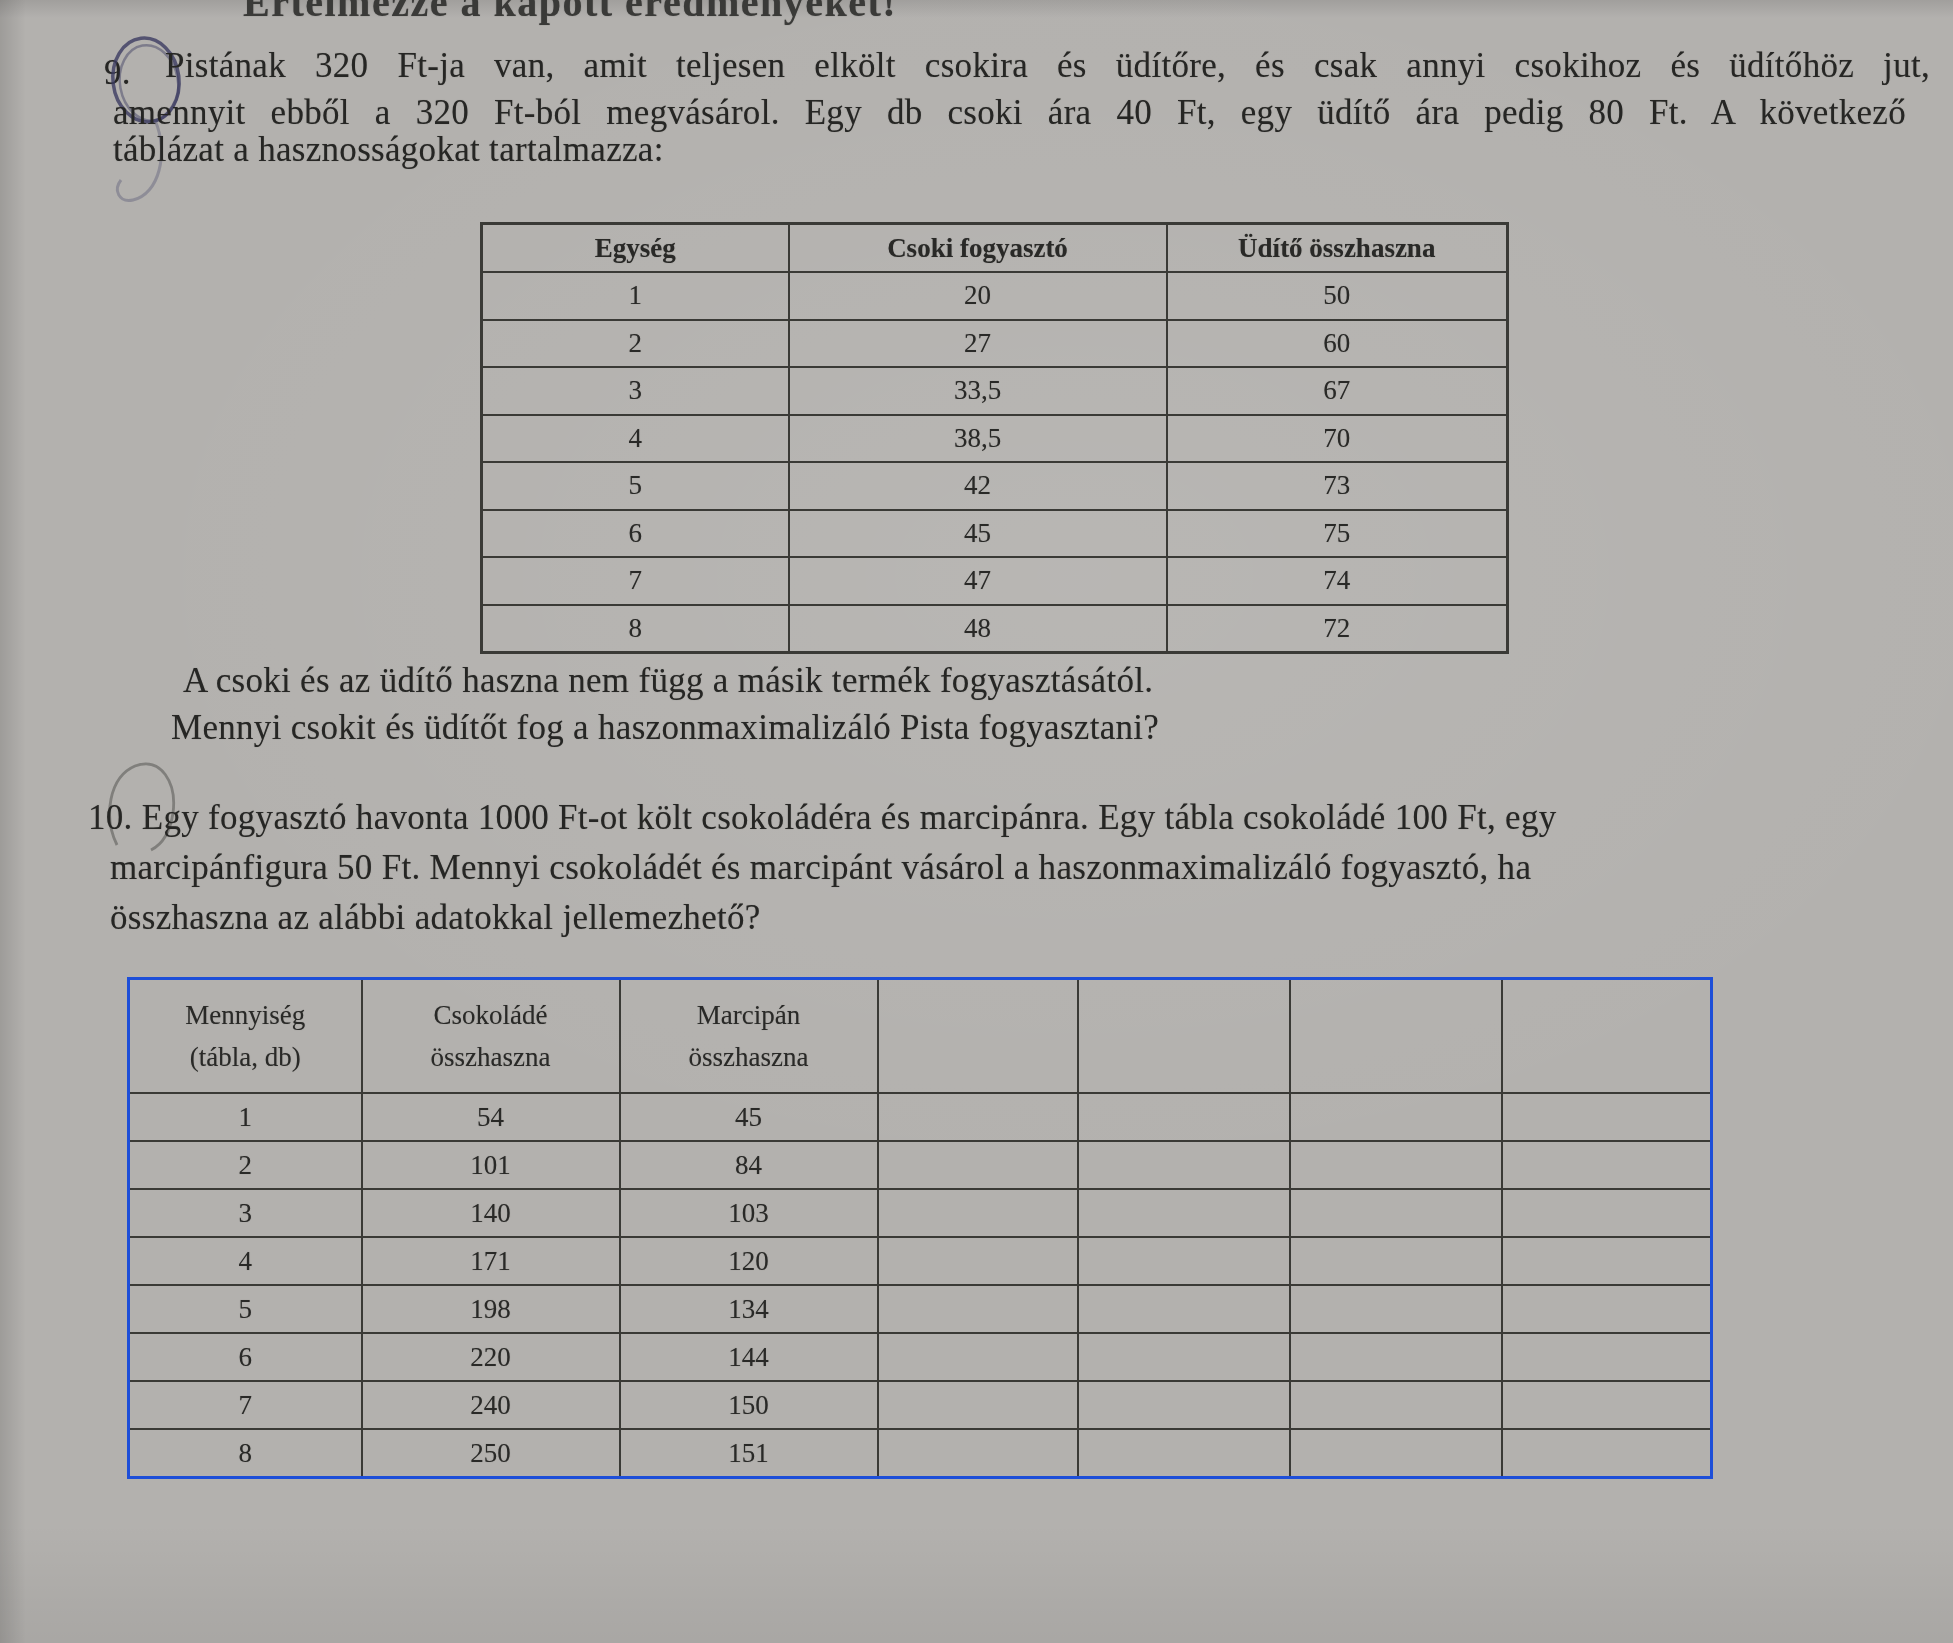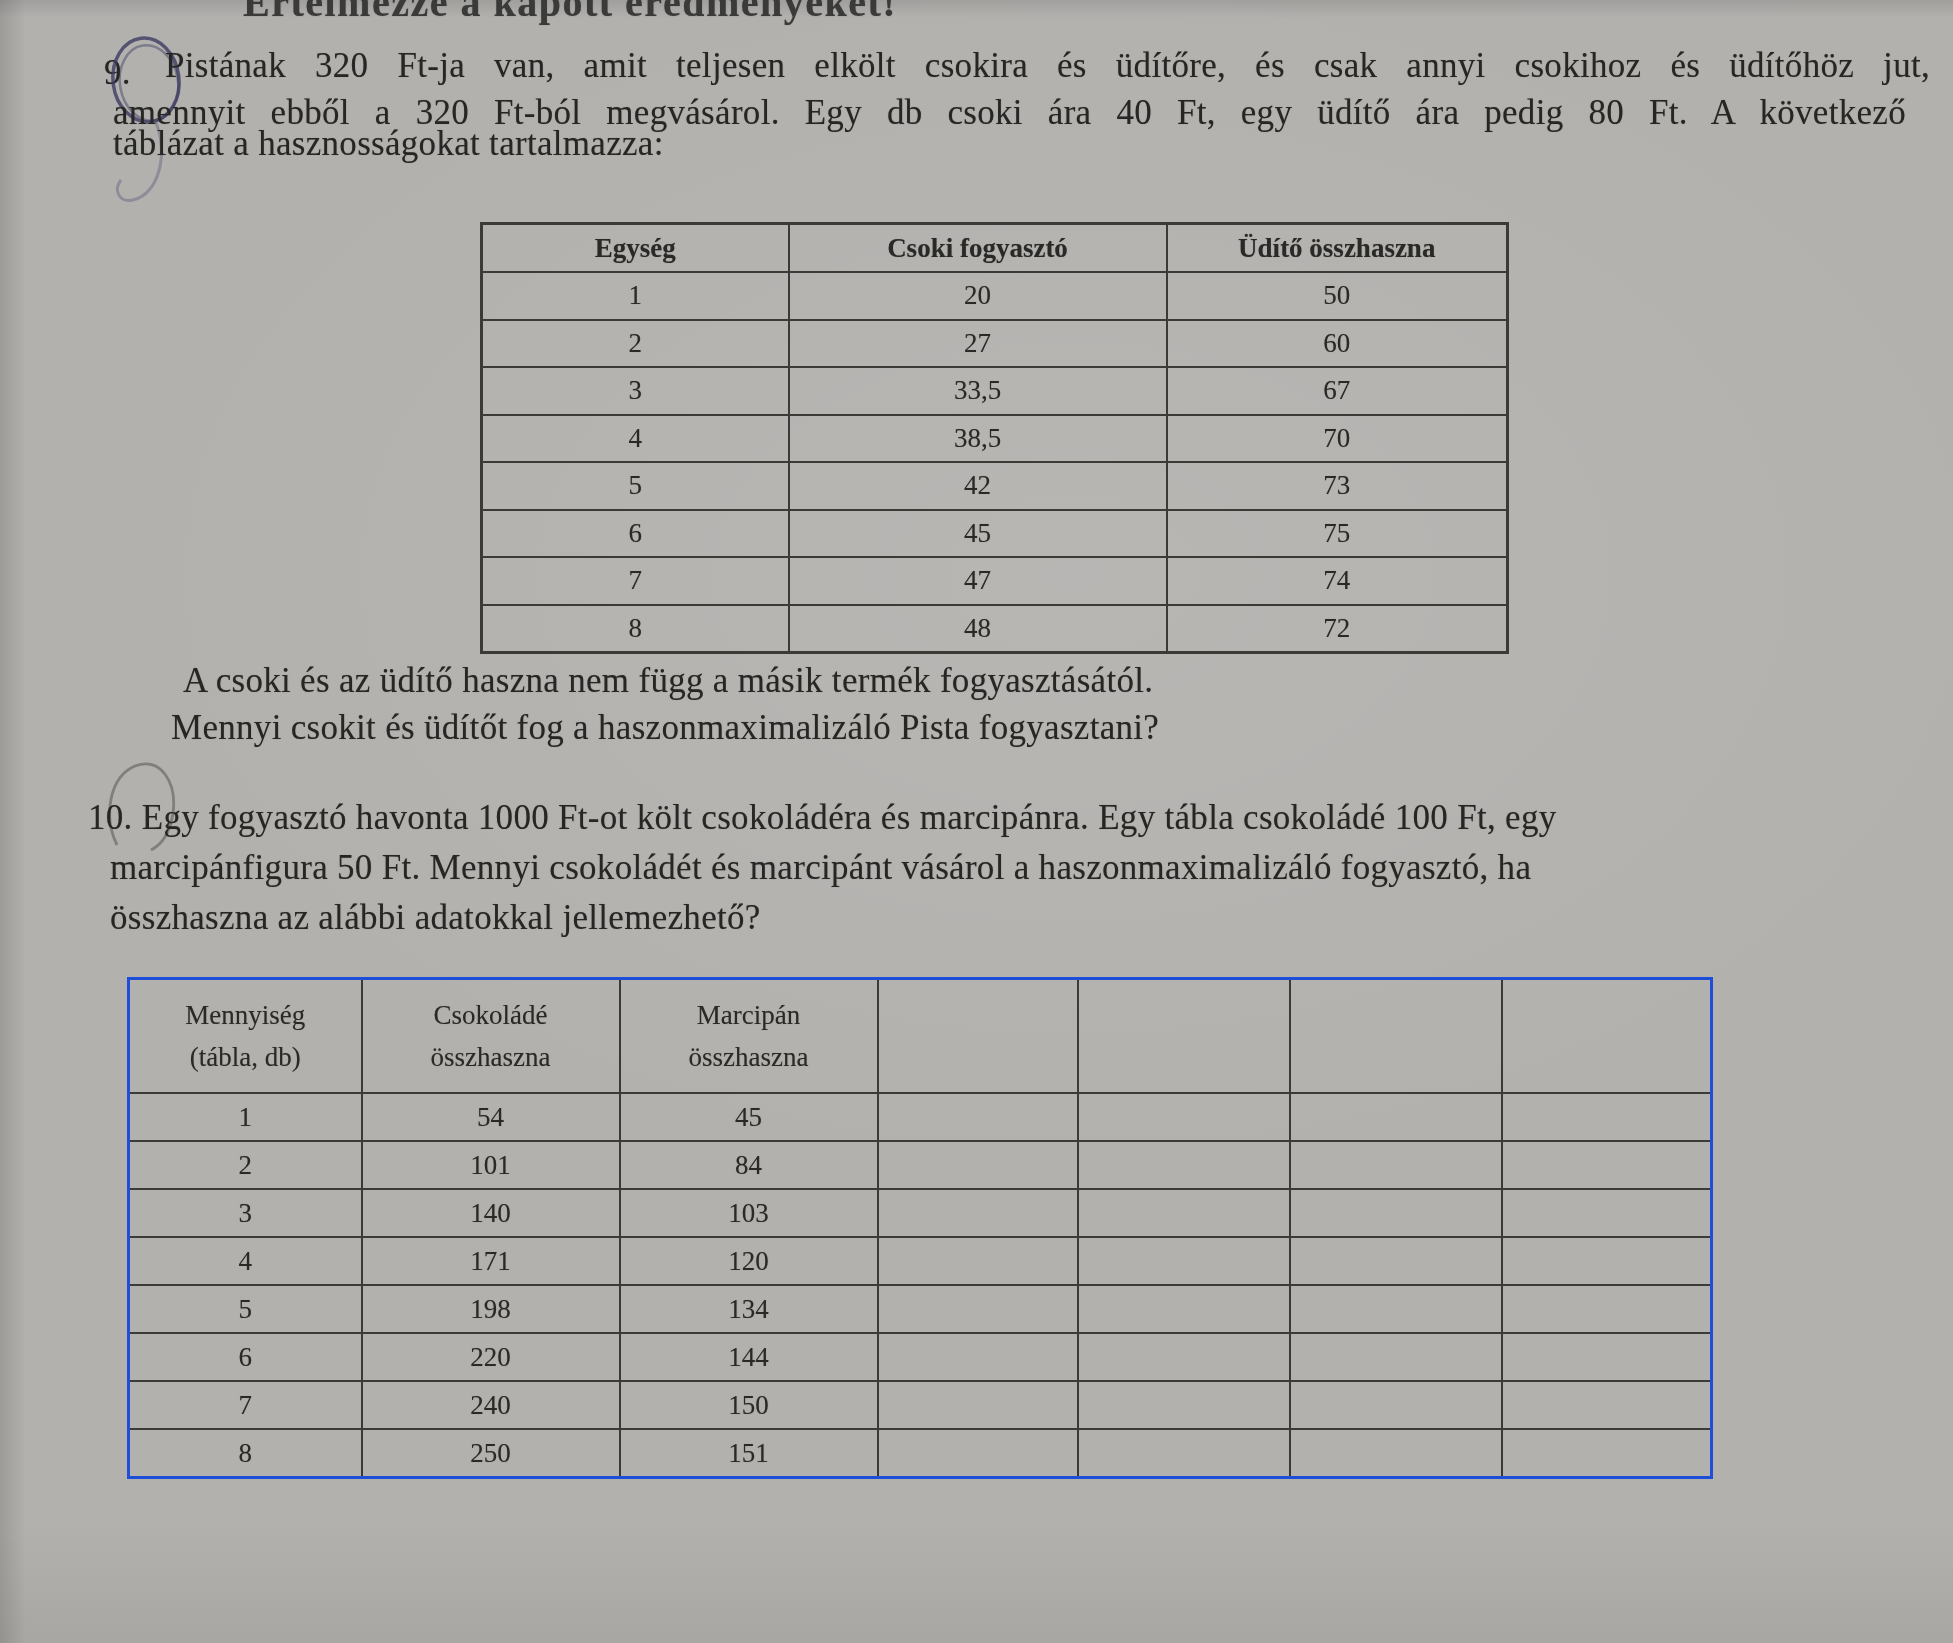--- a/index.html
+++ b/index.html
@@ -48,21 +48,21 @@
 <div class="txt" style="left:104px;top:49px;">9.</div>
 
 <svg class="mark" style="left:85px;top:22px;" width="130" height="220" viewBox="0 0 130 220">
   <ellipse cx="61" cy="58" rx="33" ry="42" fill="none" stroke="#3c3c62" stroke-width="3.5" opacity="0.8" transform="rotate(-7 61 58)"></ellipse>
   <ellipse cx="64" cy="61" rx="29" ry="38" fill="none" stroke="#3c3c62" stroke-width="2.5" opacity="0.45" transform="rotate(-10 64 61)"></ellipse>
   <path d="M 70 98 C 84 132, 74 172, 48 178 C 34 181, 28 168, 36 158" fill="none" stroke="#4a4a6e" stroke-width="3" opacity="0.35"></path>
 </svg>
 
 <div class="txt just" style="left:141px;top:42px;width:1765px;margin-left:24px;">Pistának 320 Ft-ja van, amit teljesen elkölt csokira és üdítőre, és csak annyi csokihoz és üdítőhöz jut,</div>
 <div class="txt just" style="left:113px;top:89px;width:1793px;">amennyit ebből a 320 Ft-ból megvásárol. Egy db csoki ára 40 Ft, egy üdítő ára pedig 80 Ft. A következő</div>
-<div class="txt" style="left:113px;top:120px;">táblázat a hasznosságokat tartalmazza:</div>
+<div class="txt" style="left:113px;top:126px;">táblázat a hasznosságokat tartalmazza:</div>
 
 <table class="t1">
   <colgroup>
       <col style="width:307px">
       <col style="width:378px">
       <col style="width:341px">
     </colgroup>
   <thead>
     <tr>
         <th>Egység</th>

